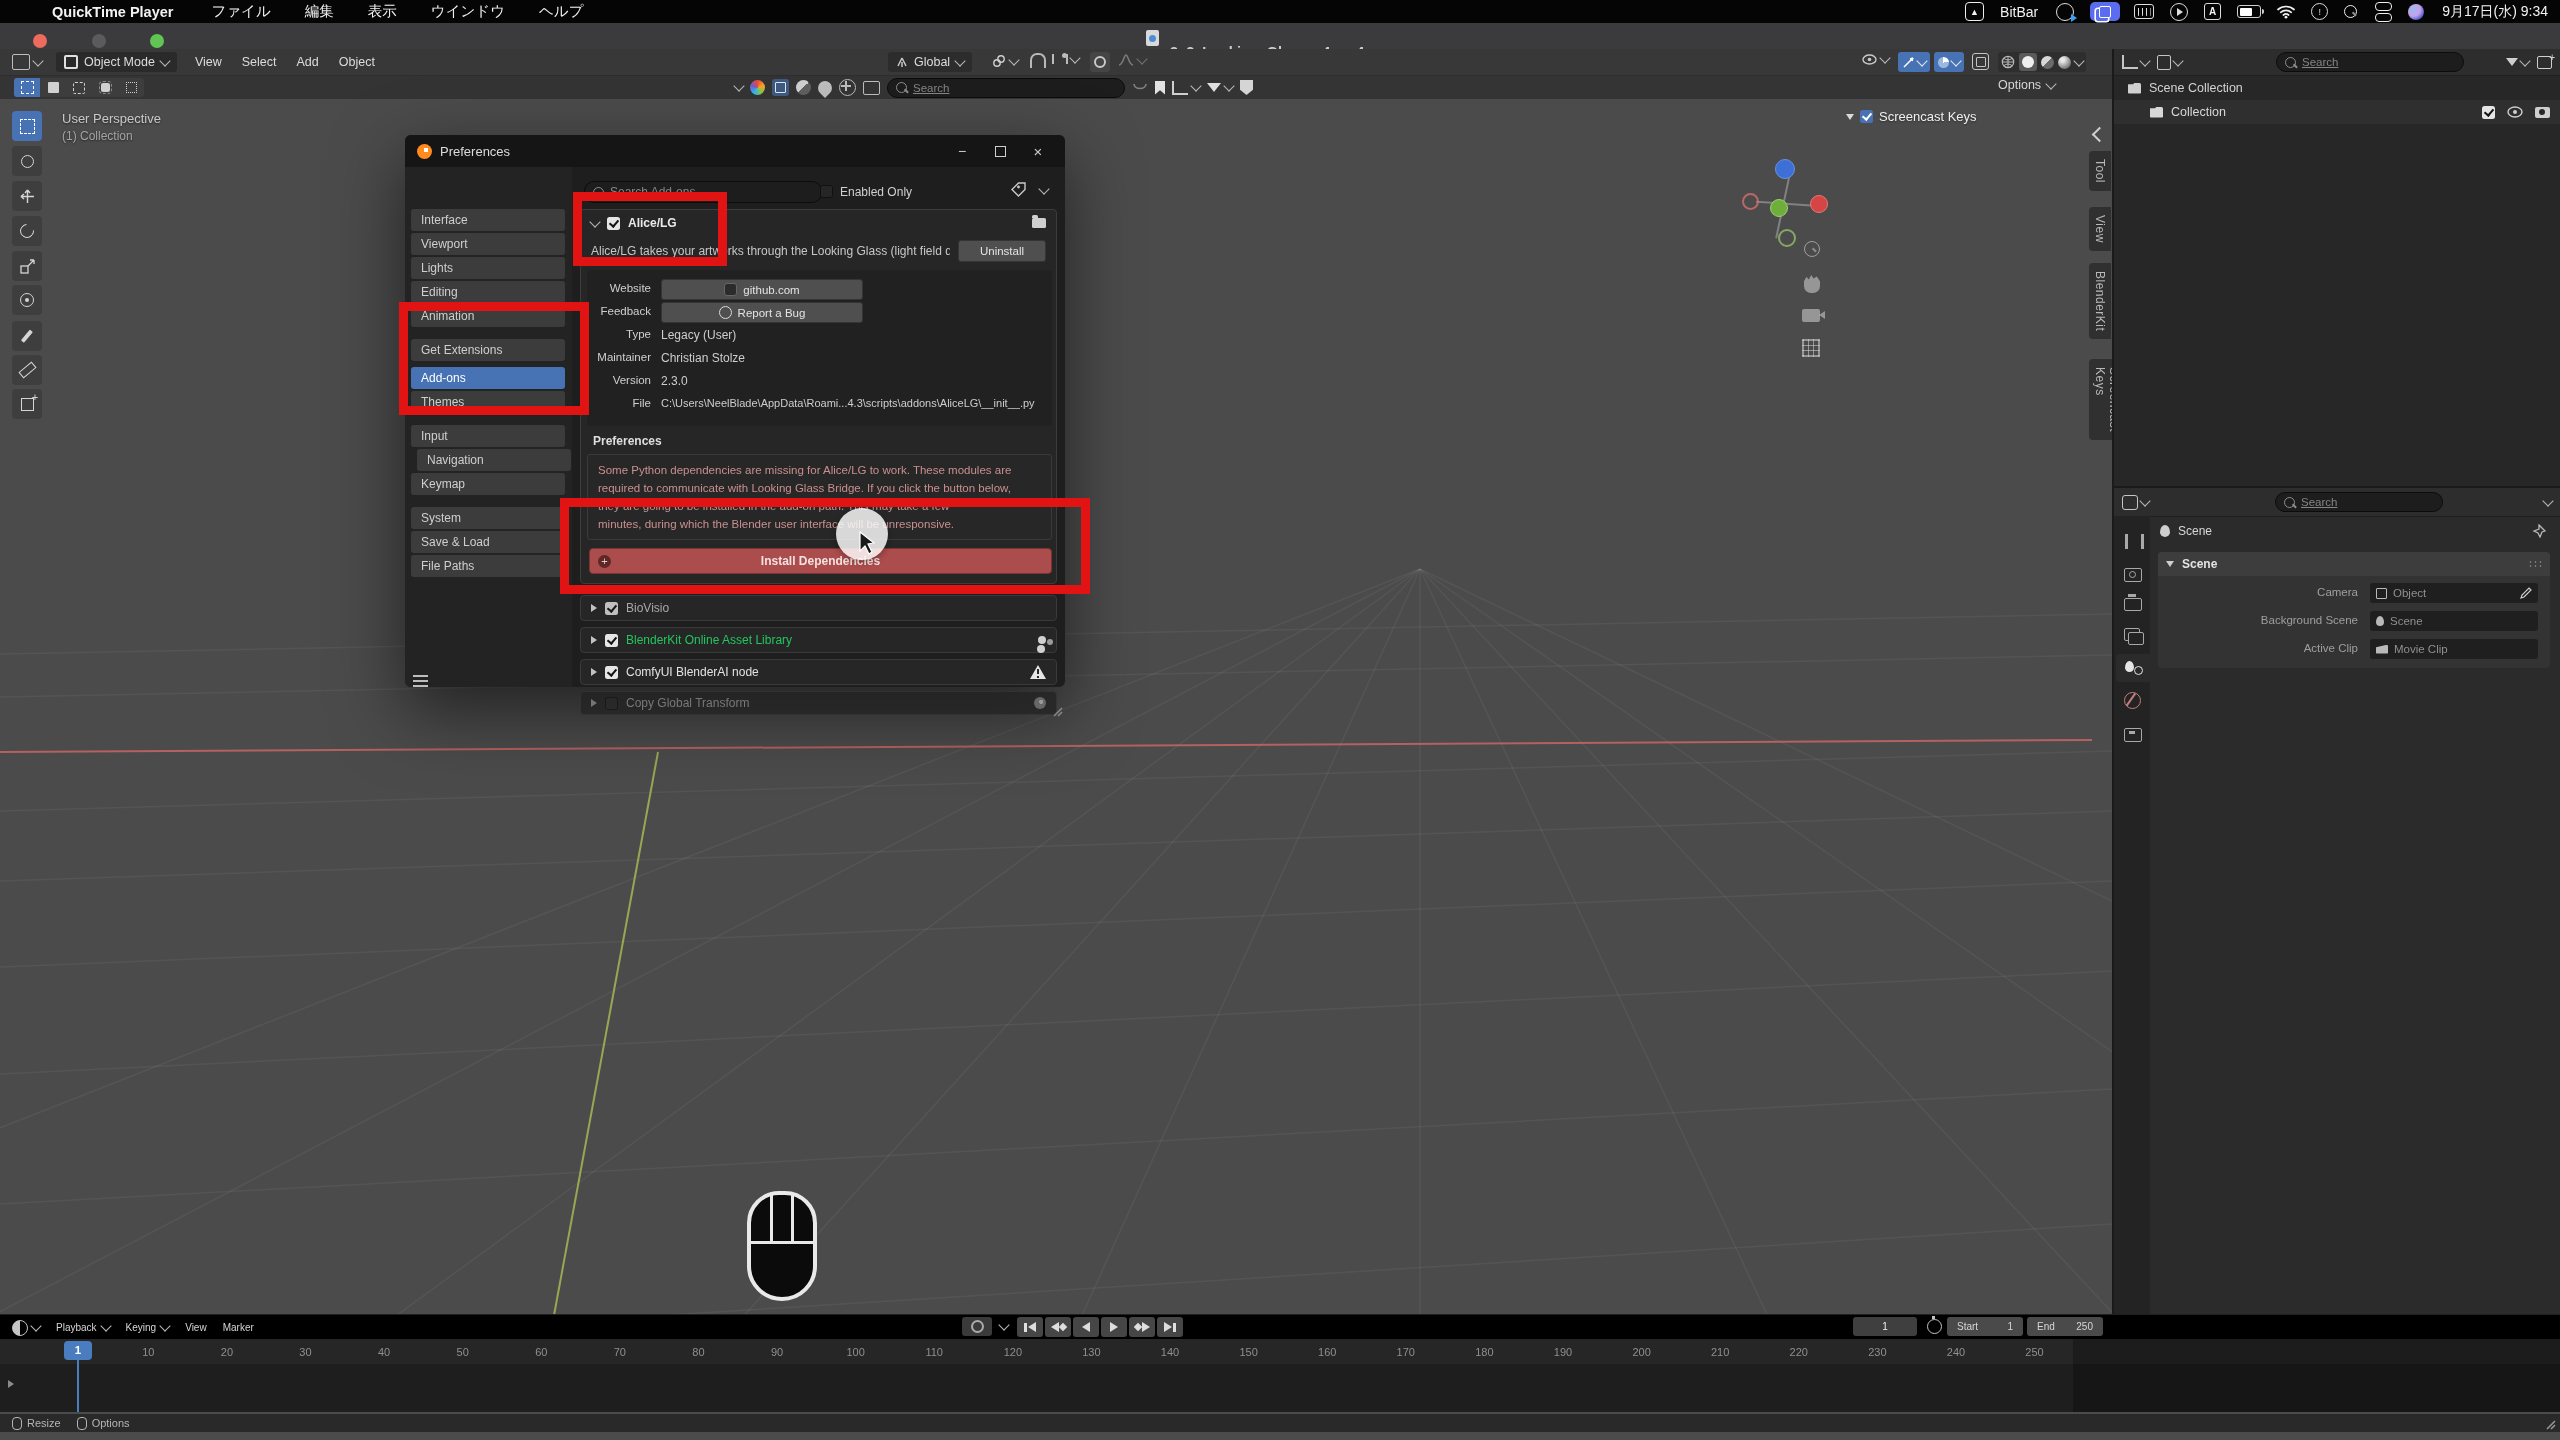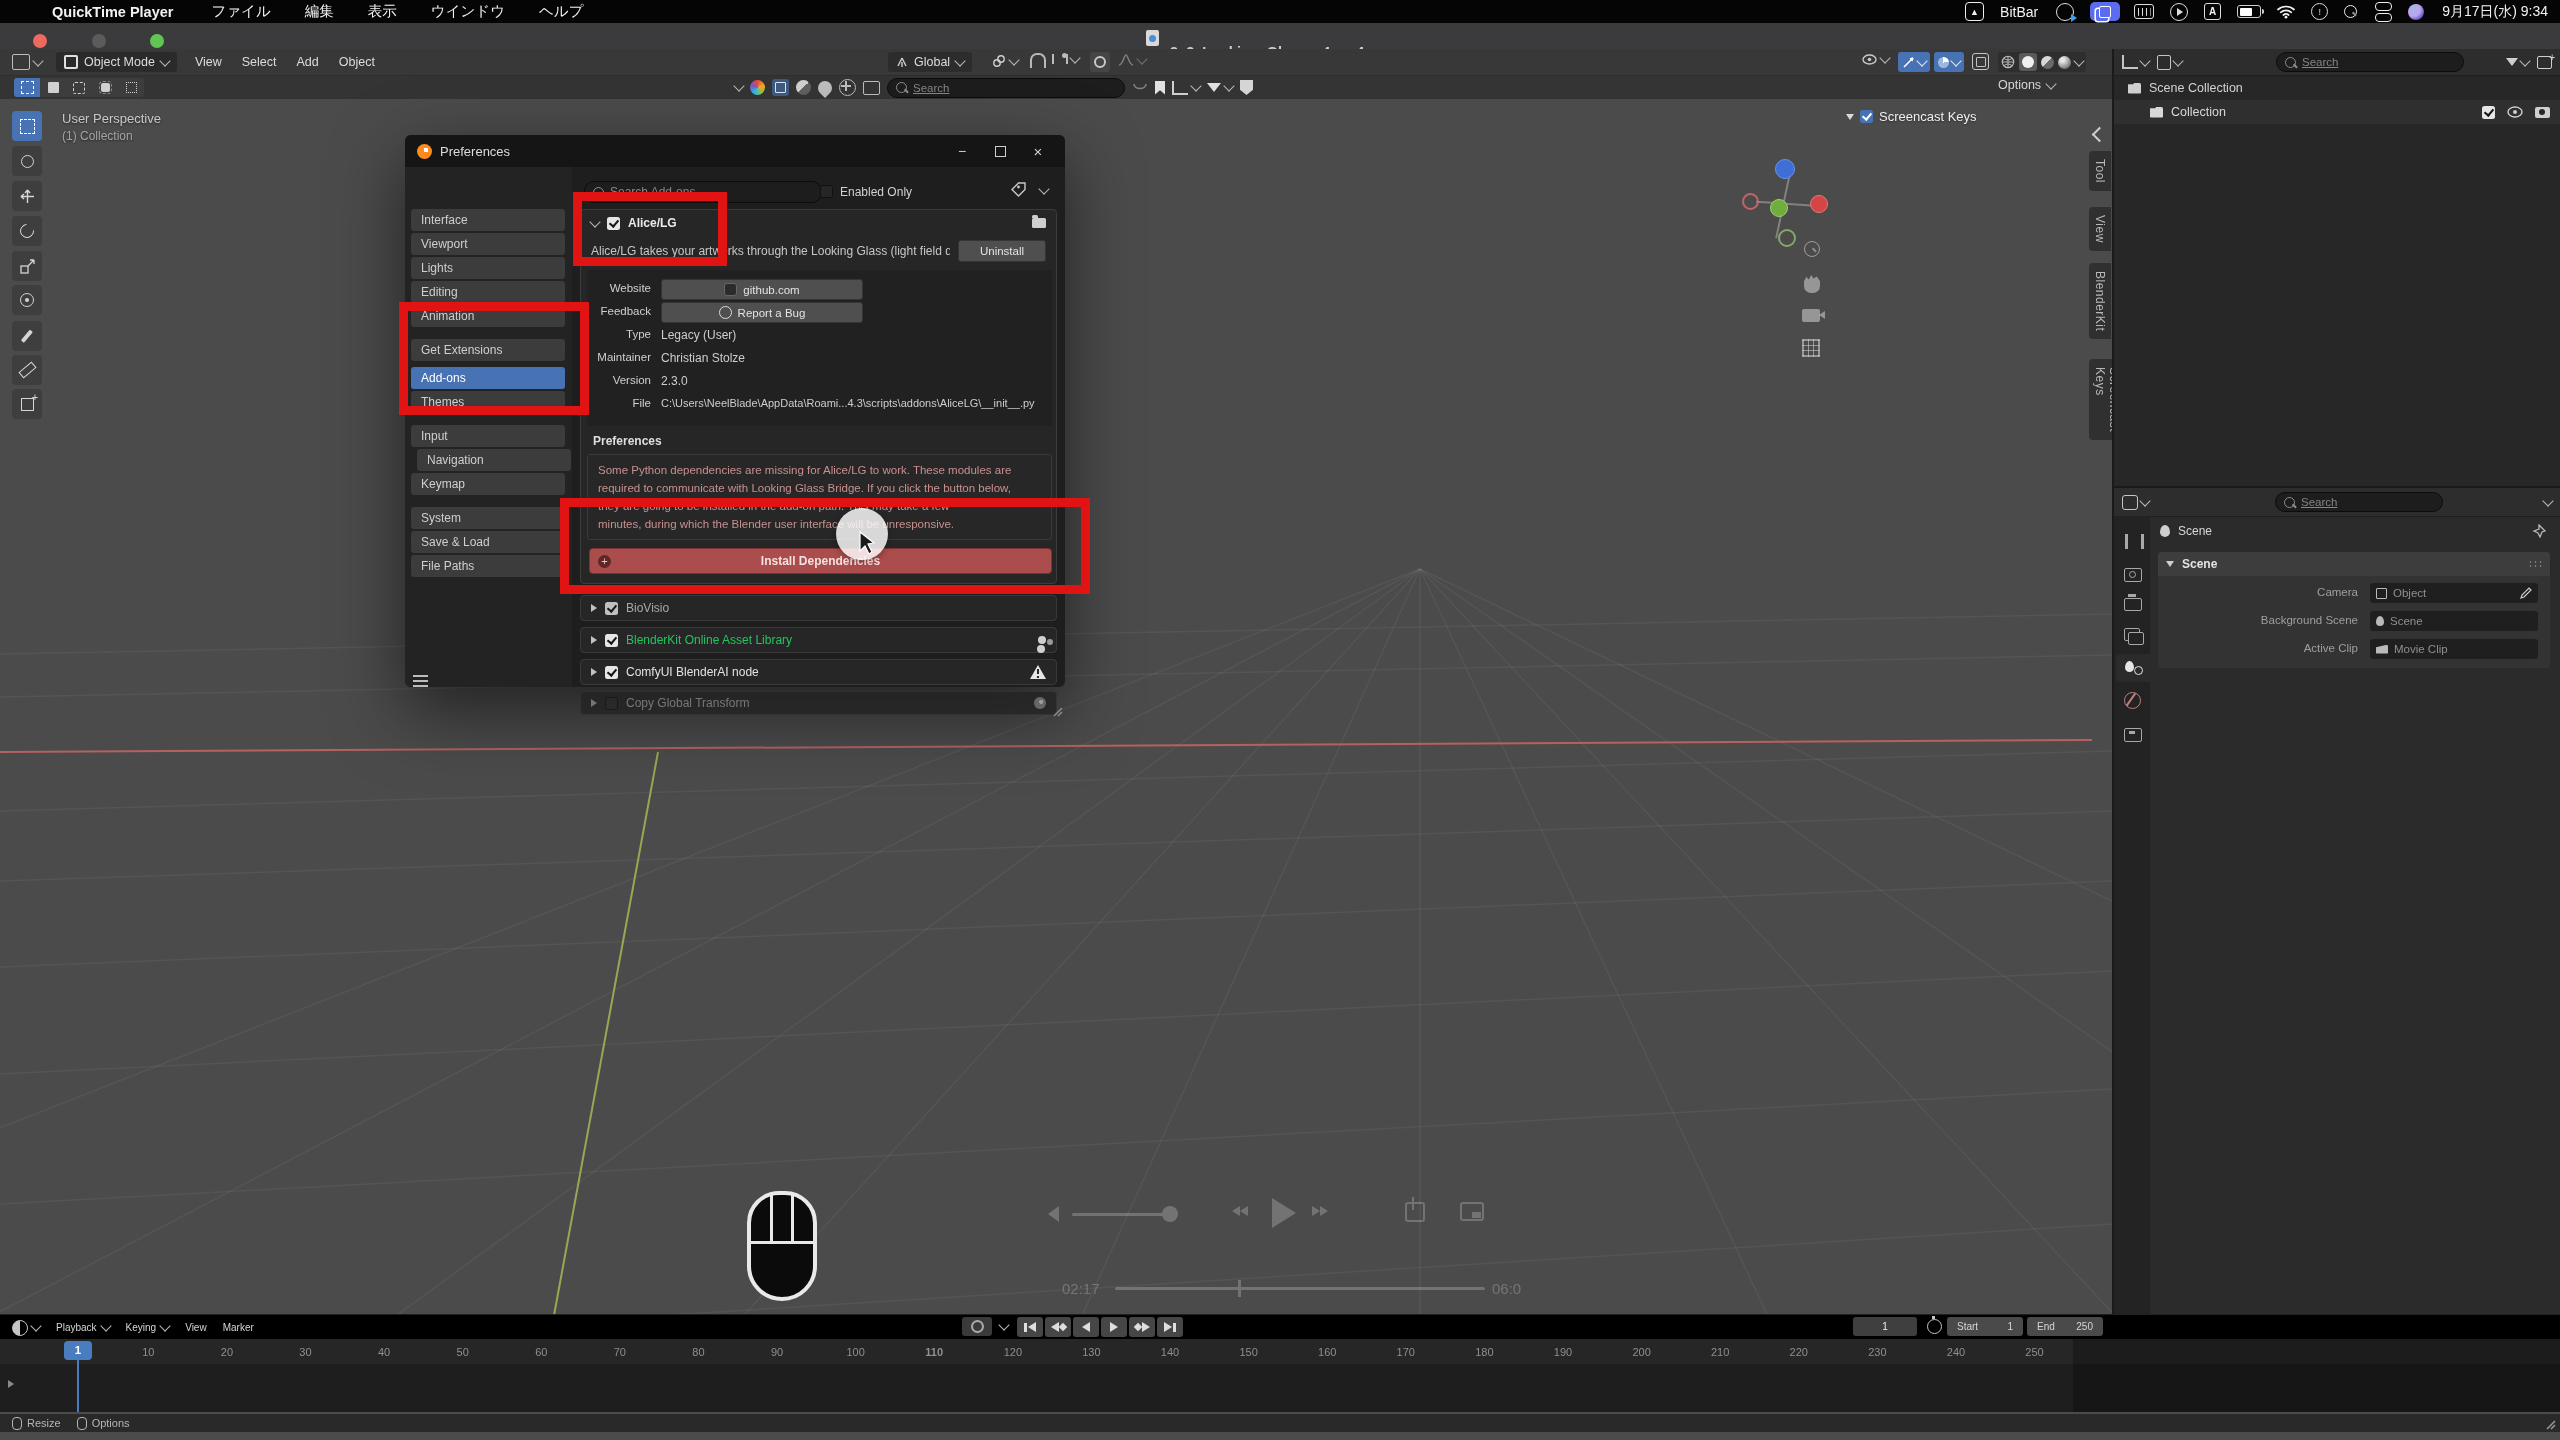--- a/index.html
+++ b/index.html
@@ -318,44 +318,20 @@
     
     <div class="abs" style="right:0;top:30px;width:24px;">
       <span class="abs" style="left:6px;top:0;width:9px;height:9px;border-left:2px solid #cfcfcf;border-top:2px solid #cfcfcf;transform:rotate(-45deg);"></span>
       <div class="vtext" style="position:absolute;left:1px;top:22px;background:#303030;border-radius:4px 0 0 4px;padding:8px 4px;">Tool</div>
       <div class="vtext" style="position:absolute;left:1px;top:78px;background:#303030;border-radius:4px 0 0 4px;padding:8px 4px;">View</div>
       <div class="vtext" style="position:absolute;left:1px;top:134px;background:#303030;border-radius:4px 0 0 4px;padding:8px 4px;">BlenderKit</div>
       <div class="vtext" style="position:absolute;left:1px;top:230px;background:#303030;border-radius:4px 0 0 4px;padding:8px 4px;">Screencast Keys</div>
     </div>
 
     
-    <div class="abs" style="left:1020px;top:1085px;width:520px;height:130px;opacity:.22;color:#fff;">
-      <span class="abs" style="left:28px;top:22px;width:0;height:0;border-top:8px solid transparent;border-bottom:8px solid transparent;border-right:11px solid #fff;"></span>
-      <i class="abs" style="left:52px;top:29px;width:100px;height:3px;background:#fff;border-radius:2px;"></i>
-      <i class="abs" style="left:142px;top:22px;width:16px;height:16px;background:#fff;border-radius:50%;"></i>
-      <span class="abs row" style="left:212px;top:22px;">
-          <i class="tl" style="border-right-color:#fff;"></i>
-          <i class="tl" style="border-right-color:#fff;"></i>
-        </span>
-      <span class="abs" style="left:252px;top:14px;width:0;height:0;border-top:15px solid transparent;border-bottom:15px solid transparent;border-left:24px solid #fff;"></span>
-      <span class="abs row" style="left:292px;top:22px;">
-          <i class="tr" style="border-left-color:#fff;"></i>
-          <i class="tr" style="border-left-color:#fff;"></i>
-        </span>
-      <span class="abs" style="left:385px;top:18px;width:16px;height:16px;border:2px solid #fff;border-radius:3px;">
-          <i class="abs" style="left:5px;top:-7px;width:2px;height:13px;background:#fff;"></i>
-        </span>
-      <span class="abs" style="left:440px;top:18px;width:20px;height:15px;border:2px solid #fff;border-radius:3px;">
-          <i class="abs" style="right:1px;bottom:1px;width:9px;height:6px;background:#fff;"></i>
-        </span>
-      <span class="abs" style="left:42px;top:96px;font-size:15px;">02:17</span>
-      <i class="abs" style="left:95px;top:103px;width:370px;height:3px;background:#fff;border-radius:2px;"></i>
-      <i class="abs" style="left:218px;top:96px;width:3px;height:17px;background:#fff;"></i>
-      <span class="abs" style="left:472px;top:96px;font-size:15px;">06:0</span>
-    </div>
 
     
     <div class="abs" style="left:747px;top:1092px;width:70px;height:110px;background:#0b0b0b;border:4px solid #e9e9e9;border-radius:32px 32px 35px 35px;box-sizing:border-box;">
       <i class="abs" style="left:0;top:46px;width:62px;height:3px;background:#e9e9e9;"></i>
       <i class="abs" style="left:19px;top:0;width:3px;height:46px;background:#e9e9e9;"></i>
       <i class="abs" style="left:40px;top:0;width:3px;height:46px;background:#e9e9e9;"></i>
     </div>
   </div>
 
   <div class="abs" style="left:2112px;top:0;width:448px;height:437px;background:#272727;border-left:2px solid #1a1a1a;box-sizing:border-box;">
@@ -672,21 +648,21 @@
         <span style="width:78.6px;text-align:center;font-size:11px;color:#8f8f8f;">10</span>
           <span style="width:78.6px;text-align:center;font-size:11px;color:#8f8f8f;">20</span>
           <span style="width:78.6px;text-align:center;font-size:11px;color:#8f8f8f;">30</span>
           <span style="width:78.6px;text-align:center;font-size:11px;color:#8f8f8f;">40</span>
           <span style="width:78.6px;text-align:center;font-size:11px;color:#8f8f8f;">50</span>
           <span style="width:78.6px;text-align:center;font-size:11px;color:#8f8f8f;">60</span>
           <span style="width:78.6px;text-align:center;font-size:11px;color:#8f8f8f;">70</span>
           <span style="width:78.6px;text-align:center;font-size:11px;color:#8f8f8f;">80</span>
           <span style="width:78.6px;text-align:center;font-size:11px;color:#8f8f8f;">90</span>
           <span style="width:78.6px;text-align:center;font-size:11px;color:#8f8f8f;">100</span>
-          <span style="width:78.6px;text-align:center;font-size:11px;color:#8f8f8f;font-weight:bold;">110</span>
+          <span style="width:78.6px;text-align:center;font-size:11px;color:#8f8f8f;">110</span>
           <span style="width:78.6px;text-align:center;font-size:11px;color:#8f8f8f;">120</span>
           <span style="width:78.6px;text-align:center;font-size:11px;color:#8f8f8f;">130</span>
           <span style="width:78.6px;text-align:center;font-size:11px;color:#8f8f8f;">140</span>
           <span style="width:78.6px;text-align:center;font-size:11px;color:#8f8f8f;">150</span>
           <span style="width:78.6px;text-align:center;font-size:11px;color:#8f8f8f;">160</span>
           <span style="width:78.6px;text-align:center;font-size:11px;color:#8f8f8f;">170</span>
           <span style="width:78.6px;text-align:center;font-size:11px;color:#8f8f8f;">180</span>
           <span style="width:78.6px;text-align:center;font-size:11px;color:#8f8f8f;">190</span>
           <span style="width:78.6px;text-align:center;font-size:11px;color:#8f8f8f;">200</span>
           <span style="width:78.6px;text-align:center;font-size:11px;color:#8f8f8f;">210</span>

